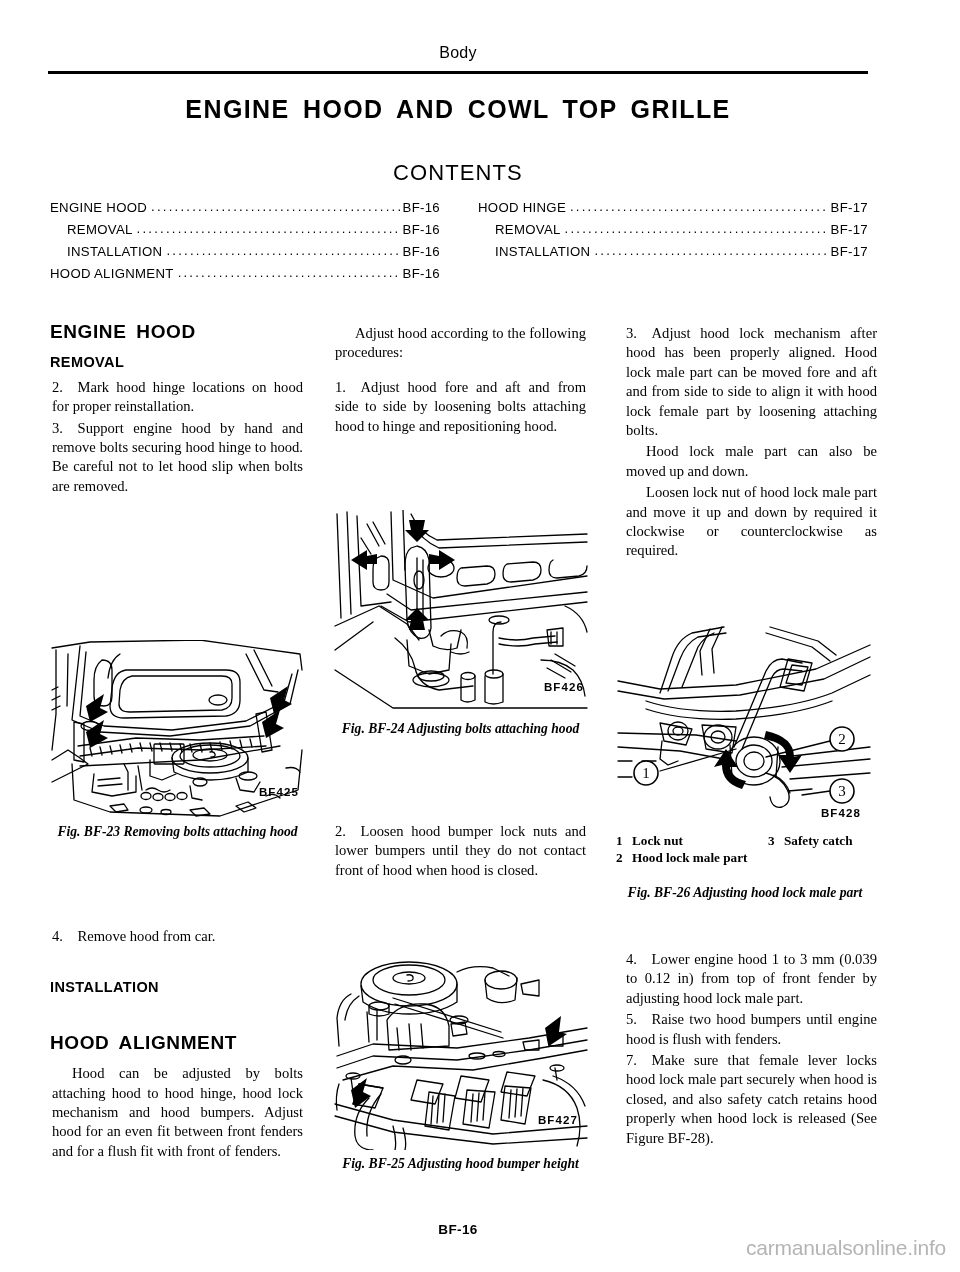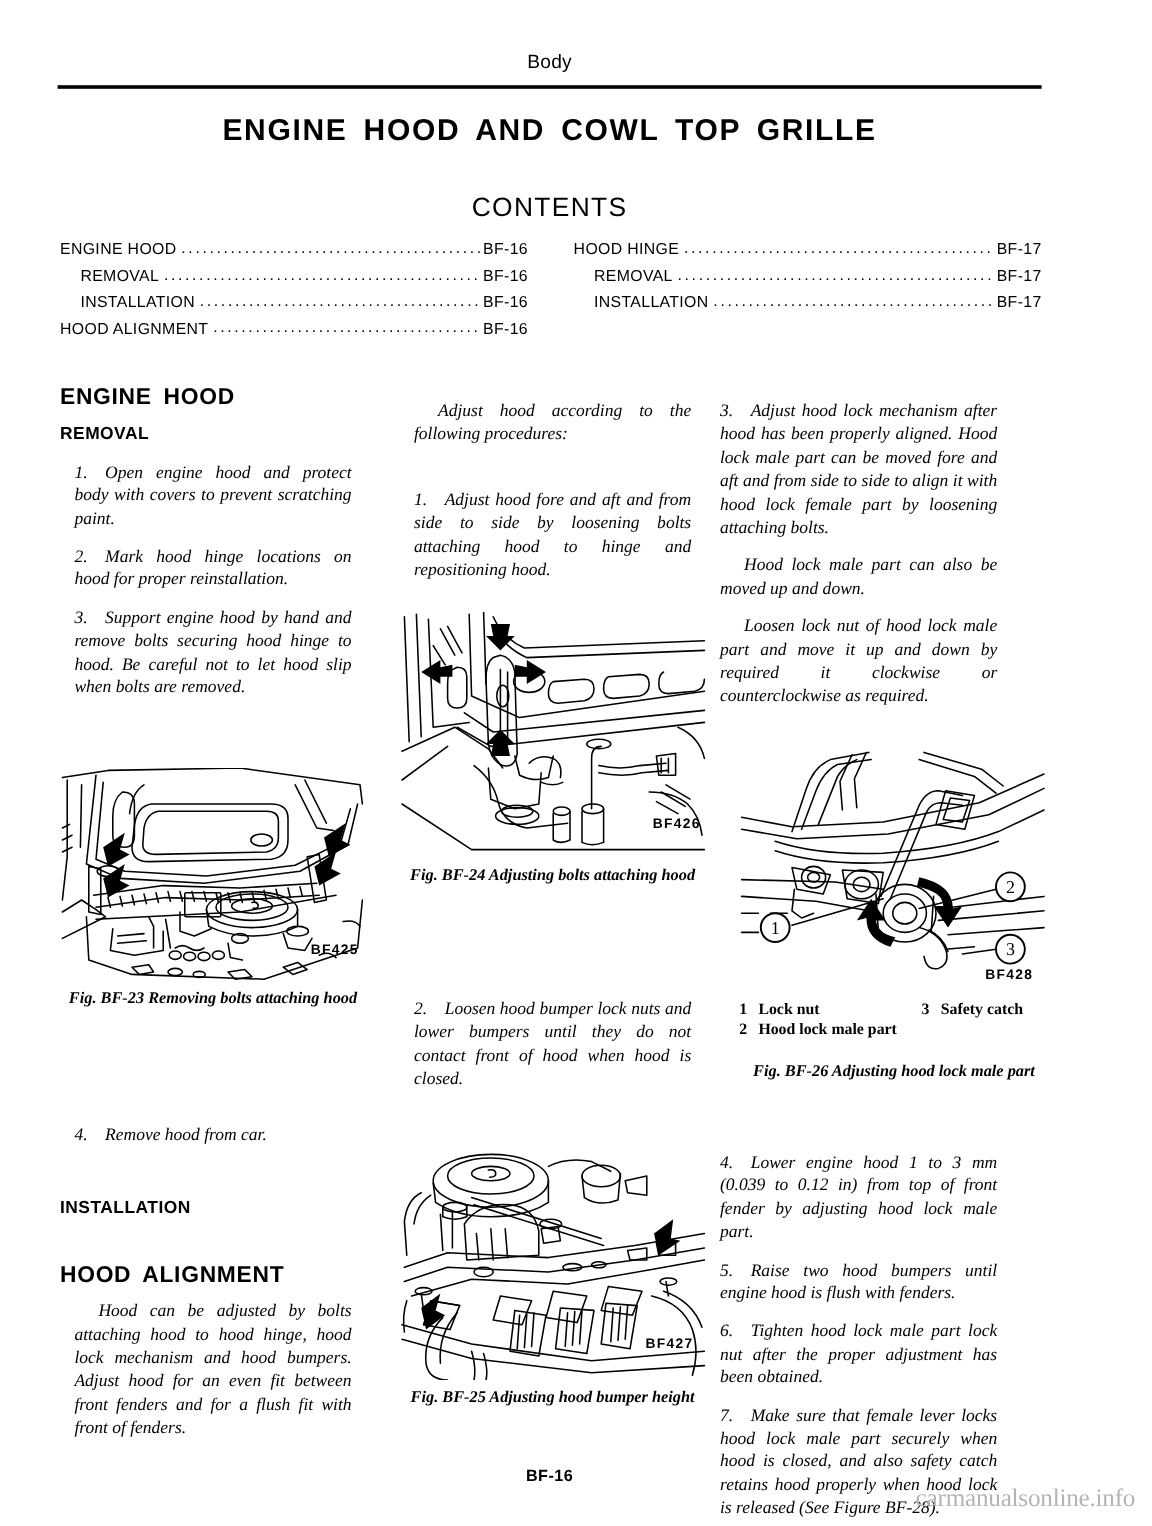--- a/index.html
+++ b/index.html
@@ -105,44 +105,43 @@
   .col {
     position: absolute;
     top: 322px;
     width: 255px;
     font-size: 14.6px;
     line-height: 19.4px;
     text-align: justify;
   }
   .col.c1 { left: 50px; }
   .col.c2 { left: 333px; }
-  .col.c3 { left: 588px; }
+  .col.c3 { left: 624px; }
 
   .h1 {
     font-family: "Liberation Sans", "DejaVu Sans", sans-serif;
     font-weight: bold;
     font-size: 19px;
     letter-spacing: 0.6px;
     word-spacing: 4px;
     margin: 0 0 12px 0;
     text-align: left;
   }
   .h2 {
     font-family: "Liberation Sans", "DejaVu Sans", sans-serif;
     font-weight: bold;
     font-size: 14.5px;
     letter-spacing: 0.4px;
     margin: 0 0 5px 0;
     text-align: left;
   }
   p.para {
-    margin: 12px;
+    margin: 2px;
     text-align: justify;
     text-justify: inter-word;
-    font-style: italic;
   }
   p.indent { text-indent: 20px; }
   .step { margin: 0; text-align: justify; }
   .spacer-sm { height: 11px; }
   .spacer-lg { height: 30px; }
 
   
   .figure { position: absolute; }
   .fig-art {
     position: relative;
@@ -188,21 +187,21 @@
     text-align: center;
     font-family: "Liberation Sans", "DejaVu Sans", sans-serif;
     font-weight: bold;
     font-size: 13.5px;
     letter-spacing: 0.4px;
   }
   .watermark {
     position: absolute;
     right: 14px;
     top: 1236px;
-    font-family: Liberation Serif, serif;
+    font-family: Liberation Sans, sans-serif;
     font-size: 21px;
     color: #b4b4b4;
     letter-spacing: -0.2px;
   }
 </style>
 </head>
 <body>
 
 <div class="page">
 
@@ -248,21 +247,20 @@
     <div class="toc-row indent">
       <span class="tl">INSTALLATION</span>
       <span class="dots">....................................................................</span>
       <span class="pg">BF-17</span>
     </div>
   </div>
 
   <div class="col c1">
     <div class="h1">ENGINE HOOD</div>
     <div class="h2">REMOVAL</div>
-    <p class="para step">1. Open engine hood and protect body with covers to prevent scratching paint.</p>
     <p class="para step">2. Mark hood hinge locations on hood for proper reinstallation.</p>
     <p class="para step">3. Support engine hood by hand and remove bolts securing hood hinge to hood. Be careful not to let hood slip when bolts are removed.</p>
   </div>
 
   <div class="col c1" style="top:925px;">
     <p class="para step">4. Remove hood from car.</p>
     <div class="spacer-lg"></div>
     <div class="h2">INSTALLATION</div>
     <div class="spacer-lg"></div>
     <div class="h1">HOOD ALIGNMENT</div>
@@ -508,21 +506,20 @@
 
   <div class="col c3">
     <p class="para step">3. Adjust hood lock mechanism after hood has been properly aligned. Hood lock male part can be moved fore and aft and from side to side to align it with hood lock female part by loosening attaching bolts.</p>
     <p class="para indent">Hood lock male part can also be moved up and down.</p>
     <p class="para indent">Loosen lock nut of hood lock male part and move it up and down by required it clockwise or counterclockwise as required.</p>
   </div>
 
   <div class="col c3" style="top:948px;">
     <p class="para step">4. Lower engine hood 1 to 3 mm (0.039 to 0.12 in) from top of front fender by adjusting hood lock male part.</p>
     <p class="para step">5. Raise two hood bumpers until engine hood is flush with fenders.</p>
-    <p class="para step">6. Tighten hood lock male part lock nut after the proper adjustment has been obtained.</p>
     <p class="para step">7. Make sure that female lever locks hood lock male part securely when hood is closed, and also safety catch retains hood properly when hood lock is released (See Figure BF-28).</p>
   </div>
 
   <div class="figure" style="left:616px; top:625px; width:255px;">
     <div class="fig-art">
       <svg viewBox="0 0 255 200" xmlns="http://www.w3.org/2000/svg" aria-hidden="true">
         <g fill="none" stroke="#000" stroke-width="1.3" stroke-linejoin="round" stroke-linecap="round">
 
           <path d="M44 68 L56 32 Q62 14 76 8 L108 2"></path>
           <path d="M52 66 L64 34 Q70 18 82 12 L110 8"></path>

